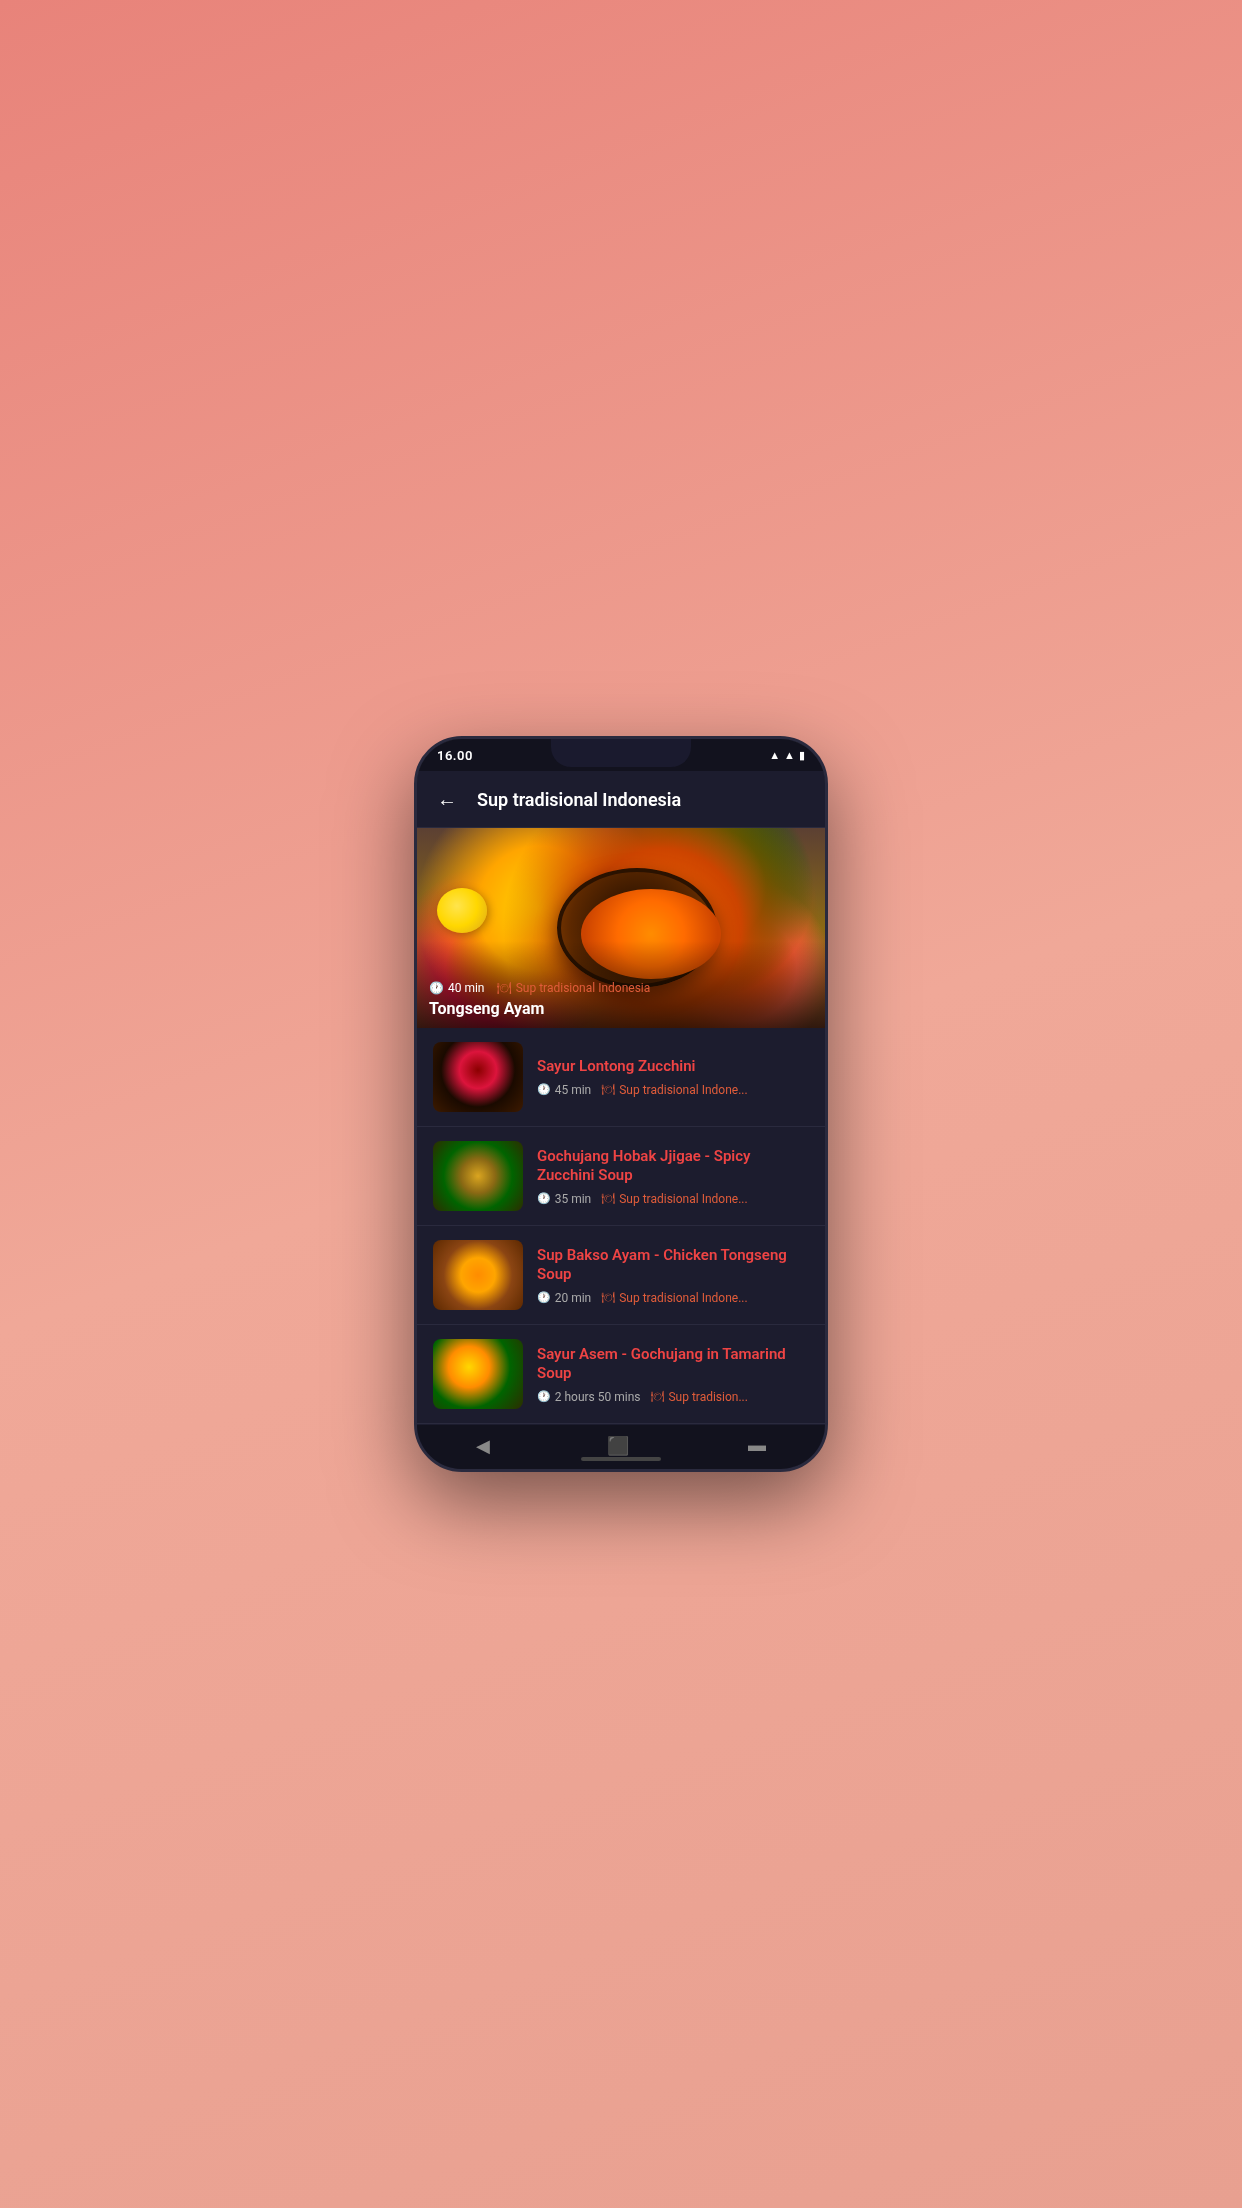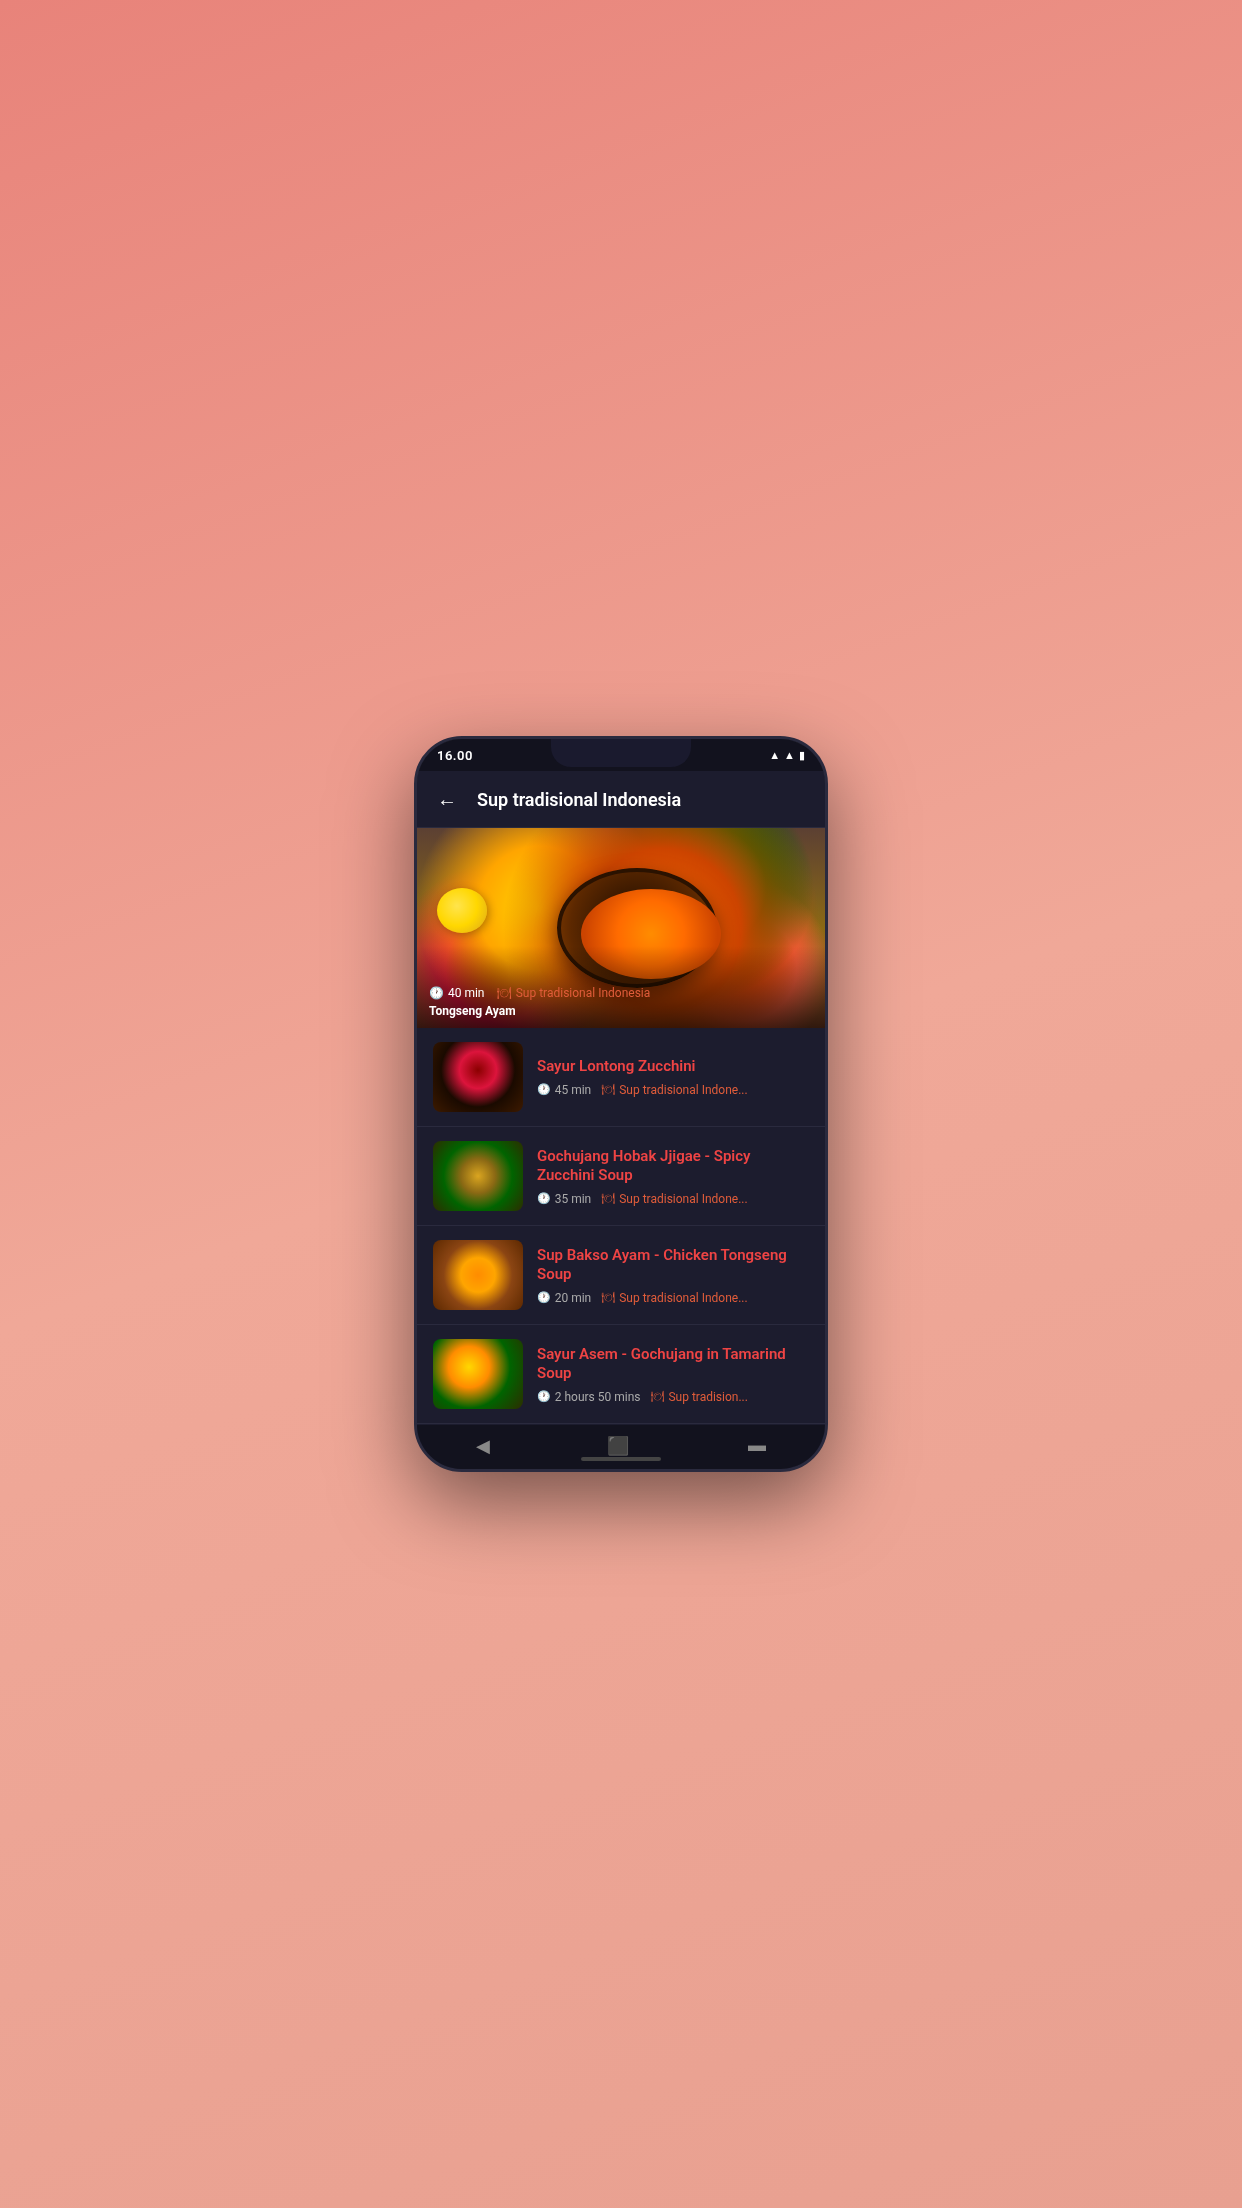--- a/index.html
+++ b/index.html
@@ -186,21 +186,21 @@
     .meta-category {
       display: flex;
       align-items: center;
       gap: 4px;
       color: #E05C3A;
       font-size: 12px;
     }
 
     .featured-title {
       color: #fff;
-      font-size: 12px;
+      font-size: 16px;
       font-weight: 700;
     }
 
     .recipe-list {
       padding: 0;
     }
 
     .recipe-item {
       display: flex;
       align-items: center;

